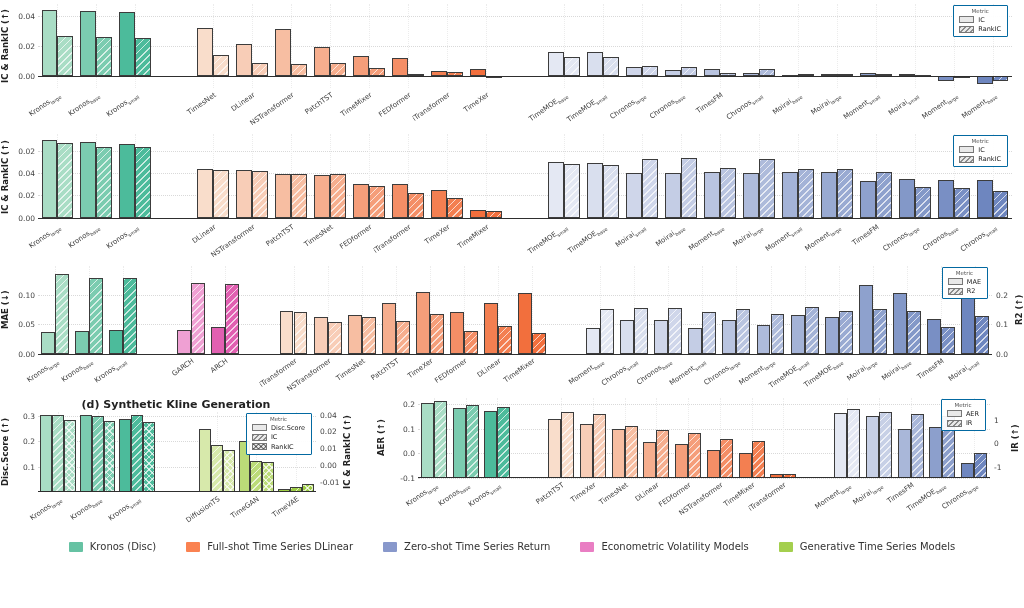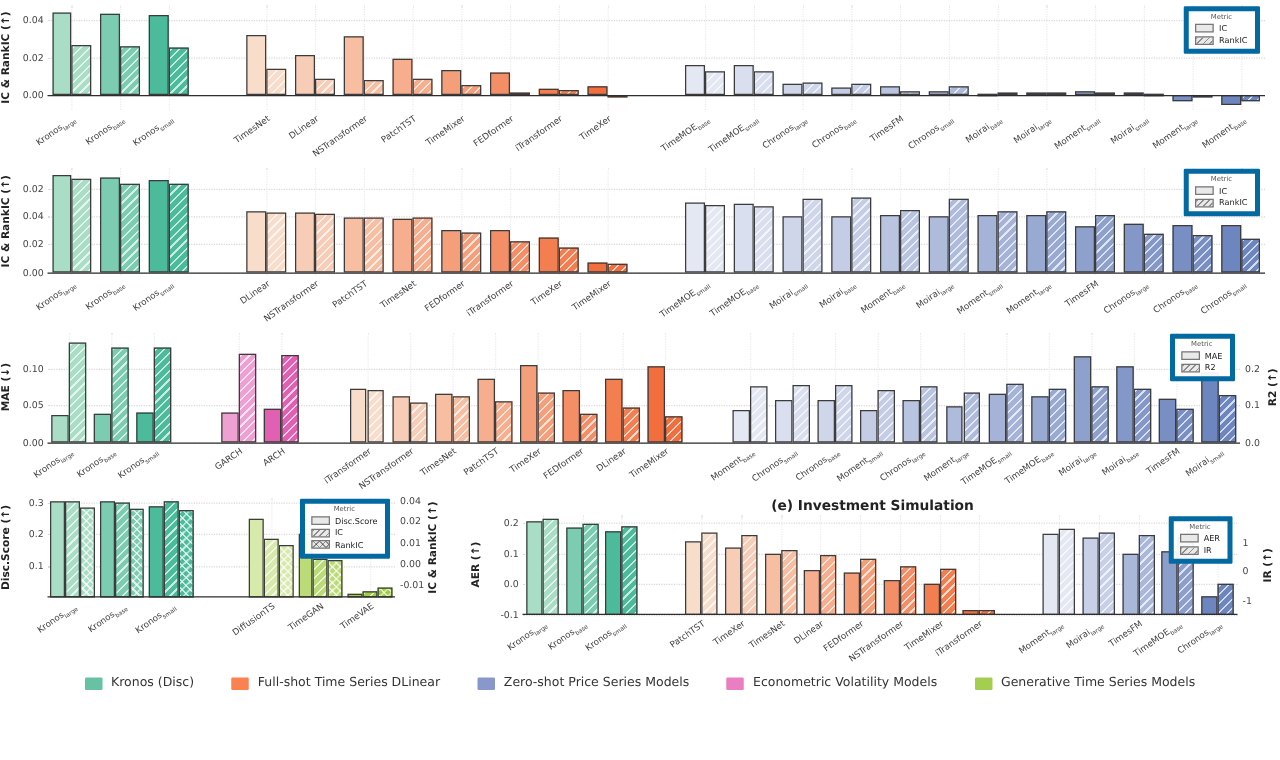--- a/index.html
+++ b/index.html
@@ -15,21 +15,21 @@
   .ytick-r{position:absolute;left:4px;transform:translateY(-50%);font-size:7.5px;color:#444;white-space:nowrap;}
   .gridline-h{position:absolute;left:0;right:0;height:0;border-top:1px dotted #d9d9d9;z-index:0;}
   .gridline-v{position:absolute;top:0;bottom:0;width:0;border-left:1px dotted #ececec;z-index:0;}
   .zero-line{position:absolute;left:0;right:0;height:0;border-top:1.4px solid #2e2e2e;z-index:3;}
   .bar{position:absolute;border:1px solid #3c3c3c;box-sizing:border-box;z-index:2;}
   .hatch-diag{background-image:repeating-linear-gradient(135deg,rgba(255,255,255,0.70) 0px,rgba(255,255,255,0.70) 1.3px,transparent 1.3px,transparent 5px);}
   .hatch-cross{background-image:repeating-linear-gradient(135deg,rgba(255,255,255,0.70) 0px,rgba(255,255,255,0.70) 1.2px,transparent 1.2px,transparent 4.5px),repeating-linear-gradient(45deg,rgba(255,255,255,0.70) 0px,rgba(255,255,255,0.70) 1.2px,transparent 1.2px,transparent 4.5px);}
   .xlabels{position:absolute;top:100%;left:0;right:0;height:44px;}
   .xlabel{position:absolute;top:3px;white-space:nowrap;font-size:7px;color:#3d3d3d;transform-origin:100% 0;transform:translateX(-100%) rotate(-35deg);}
   .xlabel sub{font-size:0.68em;}
-  .plegend{position:absolute;z-index:5;border:4px solid #0369a1;background:rgba(255,255,255,0.93);padding:2px 6px 3px 5px;border-radius:1px;}
+  .plegend{position:absolute;z-index:5;border:1px solid #0369a1;background:rgba(255,255,255,0.93);padding:2px 6px 3px 5px;border-radius:1px;}
   .plegend-title{font-size:5.5px;color:#555;text-align:center;margin-bottom:1px;}
   .plegend-row{display:flex;align-items:center;font-size:6.5px;color:#222;margin-top:1.5px;}
   .swatch{width:15px;height:7px;background:#e9e9e9;border:1px solid #777;box-sizing:border-box;margin-right:4px;flex:0 0 auto;}
   .sw-diag{background-image:repeating-linear-gradient(135deg,rgba(0,0,0,0.40) 0px,rgba(0,0,0,0.40) 1px,transparent 1px,transparent 3.5px);}
   .sw-cross{background-image:repeating-linear-gradient(135deg,rgba(0,0,0,0.40) 0px,rgba(0,0,0,0.40) 1px,transparent 1px,transparent 3.5px),repeating-linear-gradient(45deg,rgba(0,0,0,0.40) 0px,rgba(0,0,0,0.40) 1px,transparent 1px,transparent 3.5px);}
   .bottom-legend{display:flex;justify-content:center;align-items:center;gap:30px;margin-top:5px;}
   .bl-item{display:flex;align-items:center;font-size:10px;color:#333;}
   .bl-swatch{width:14px;height:10px;border-radius:1px;margin-right:7px;}
   .bottom-row{display:flex;align-items:flex-start;}
 </style>
@@ -419,20 +419,21 @@
             <div class="ytick-r" style="top:88.0px">0.0</div>
             <div class="ytick-r" style="top:58.3px">0.1</div>
             <div class="ytick-r" style="top:28.5px">0.2</div>
             <div class="ylabel-r">R2 (↑)</div>
           </div>
         </div>
       </div>
     </div>
   <div id="row-de" class="bottom-row">
       <div class="panel" style="margin-bottom: 2px; flex: 0 0 352px;">
+        <div class="panel-title">(d) Synthetic Kline Generation</div>
         <div class="panel-body" style="height: 122px;">
           <div class="yzone" style="width:38px;height:80px;">
             <div class="ylabel">Disc.Score (↑)</div>
             <div class="ytick" style="top:54.6px">0.1</div>
             <div class="ytick" style="top:29.2px">0.2</div>
             <div class="ytick" style="top:3.8px">0.3</div>
           </div>
           <div class="plot" style="height:80px;">
             <div class="gridline-h" style="top:54.6px"></div>
             <div class="gridline-h" style="top:29.2px"></div>
@@ -490,21 +491,20 @@
             <div class="ytick-r" style="top:69.9px">-0.01</div>
             <div class="ytick-r" style="top:53.1px">0.00</div>
             <div class="ytick-r" style="top:36.2px">0.01</div>
             <div class="ytick-r" style="top:19.4px">0.02</div>
             <div class="ytick-r" style="top:2.5px">0.04</div>
             <div class="ylabel-r">IC &amp; RankIC (↑)</div>
           </div>
         </div>
       </div>
       <div class="panel" style="margin-bottom: 2px; flex: 1 1 auto; margin-left: 24px; margin-right: 4px;">
-        <div class="panel-title">(e) Investment Simulation</div>
         <div class="panel-body" style="height: 122px;">
           <div class="yzone" style="width:42px;height:80px;">
             <div class="ylabel">AER (↑)</div>
             <div class="ytick" style="top:80.0px">-0.1</div>
             <div class="ytick" style="top:55.4px">0.0</div>
             <div class="ytick" style="top:30.8px">0.1</div>
             <div class="ytick" style="top:6.2px">0.2</div>
           </div>
           <div class="plot" style="height:80px;">
             <div class="gridline-h" style="top:80.0px"></div>
@@ -603,21 +603,21 @@
       <div class="bl-item">
         <span class="bl-swatch" style="background:#66c2a3"></span>
         <span>Kronos (Disc)</span>
       </div>
       <div class="bl-item">
         <span class="bl-swatch" style="background:#fa8251"></span>
         <span>Full-shot Time Series DLinear</span>
       </div>
       <div class="bl-item">
         <span class="bl-swatch" style="background:#8898cb"></span>
-        <span>Zero-shot Price Series Models</span>
+        <span>Zero-shot Time Series Return</span>
       </div>
       <div class="bl-item">
         <span class="bl-swatch" style="background:#e97ec3"></span>
         <span>Econometric Volatility Models</span>
       </div>
       <div class="bl-item">
         <span class="bl-swatch" style="background:#a4cf4e"></span>
         <span>Generative Time Series Models</span>
       </div>
     </div>

